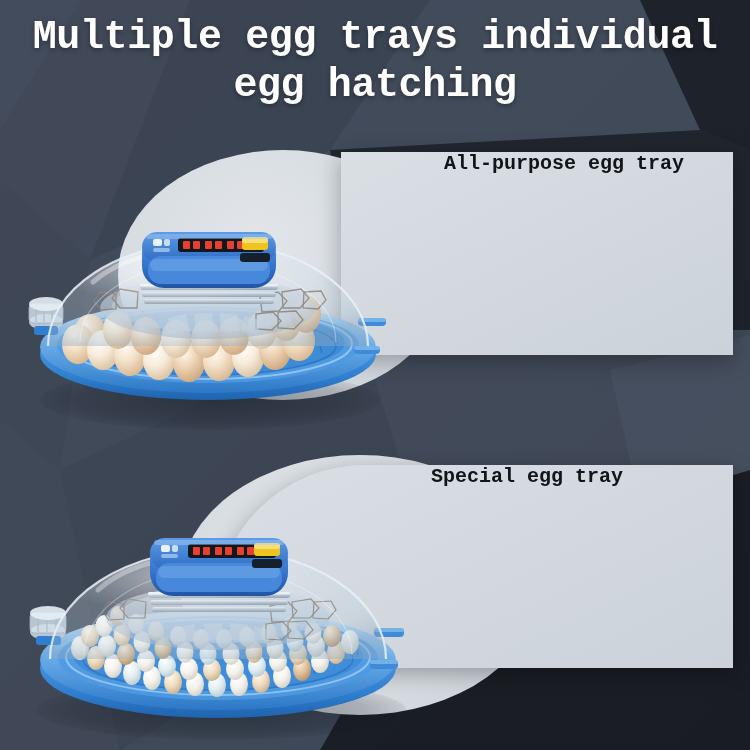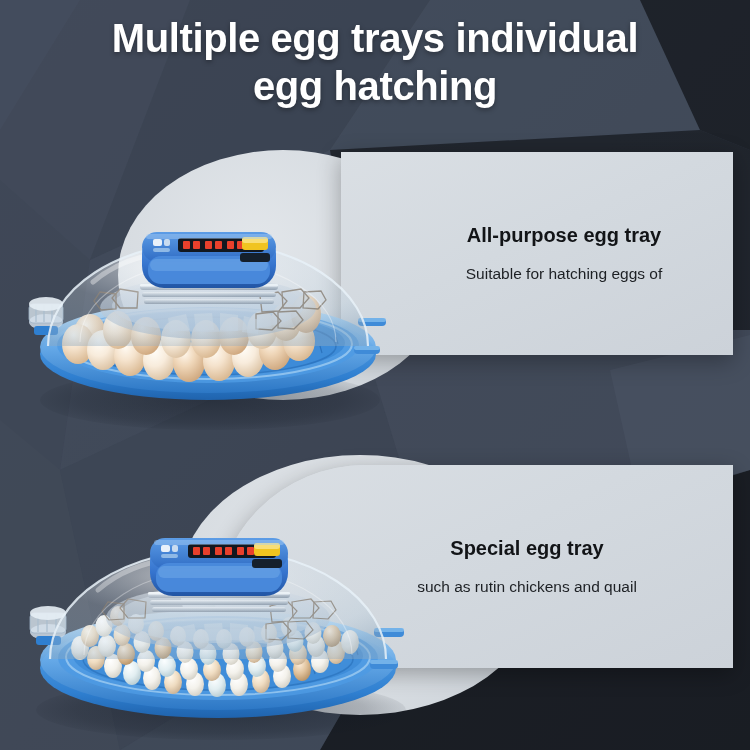--- a/index.html
+++ b/index.html
@@ -9,20 +9,21 @@
     font-family: "Liberation Sans", sans-serif;
     background:#3d4656;
     overflow:hidden;
     position:relative;
   }
   #stage {
     position:absolute; left:0; top:0;
     width:750px; height:750px;
     overflow:hidden;
     background:#b91c1c;
+    font-family:Liberation Mono, monospace;
   }
   
   .bg-facets { position:absolute; inset:0; }
   .bg-facets svg { display:block; width:750px; height:750px; }
 
   
   .headline {
     position:absolute; left:0; top:14px; width:750px;
     text-align:center; z-index:30;
     color:#ffffff;
@@ -41,21 +42,21 @@
     background:linear-gradient(155deg,#dadfe4 0%,#d3d9df 45%,#ccd2d9 100%);
     box-shadow:0 6px 22px rgba(0,0,0,.30);
     z-index:14;
     overflow:hidden;
   }
   .card.c1 { left:341px; top:152px; width:392px; height:203px; }
   .card.c2 { left:215px; top:465px; width:518px; height:203px;
              border-top-left-radius:150px 150px; }
   .card-inner {
     position:absolute; right:0; top:0; height:100%;
-    display:flex; flex-direction:column; justify-content:center;
+    display:flex; flex-direction:column; 
     align-items:center; text-align:center;
   }
   .card.c1 .card-inner { width:330px; padding-right:8px; }
   .card.c2 .card-inner { width:400px; padding-right:12px; }
   .card-title {
     color:#121417;
     font-weight:bold;
     font-size:20px;
     line-height:24px;
     margin-bottom:16px;
@@ -133,30 +134,28 @@
     <span class="ln">egg hatching</span>
   </div>
 
   <div class="glow g1"></div>
   <div class="glow g2"></div>
 
   <div class="card c1">
     <div class="card-inner">
       <div class="card-title">All-purpose egg tray</div>
       <div class="card-body">
-        <div>Suitable for hatching eggs of</div>
       </div>
     </div>
   </div>
 
   <div class="card c2">
     <div class="card-inner">
       <div class="card-title">Special egg tray</div>
       <div class="card-body">
-        <div>such as rutin chickens and quail</div>
       </div>
     </div>
   </div>
 
   <div class="unit-shadow s1"></div>
   <div class="unit-shadow s2"></div>
 
   <div class="product p1">
     <svg viewBox="0 0 380 190">
       <defs>

